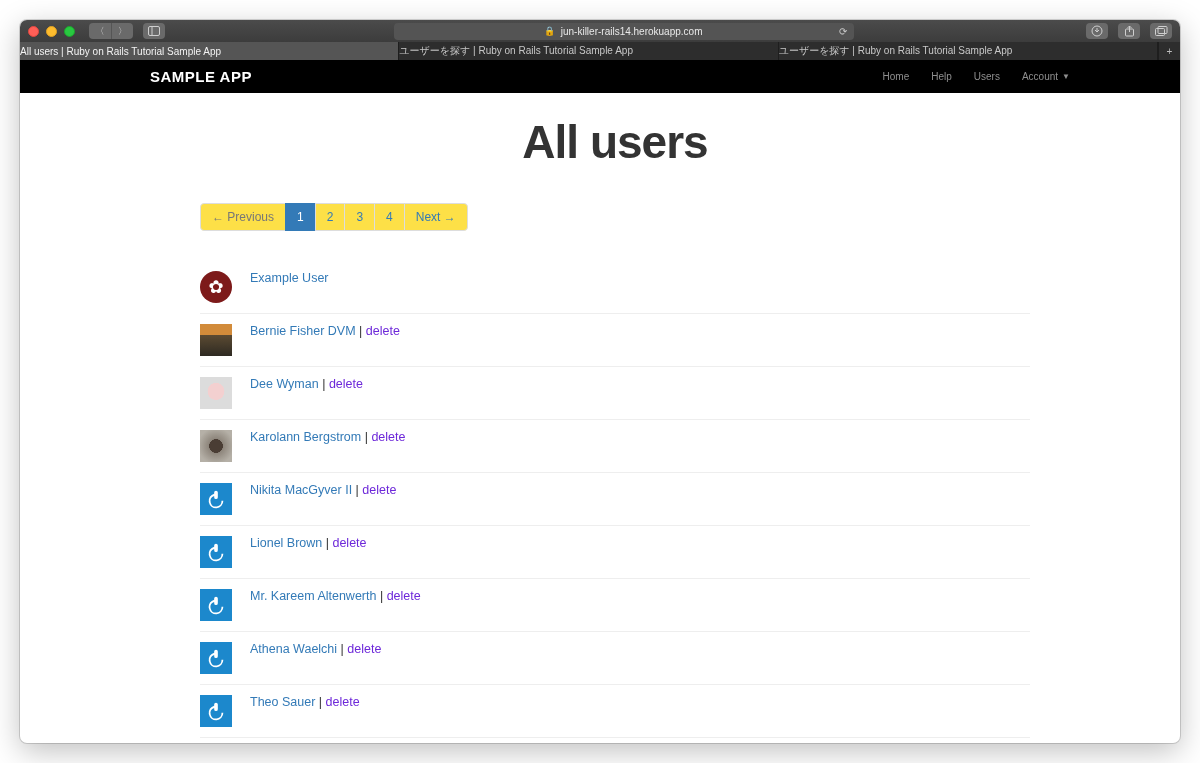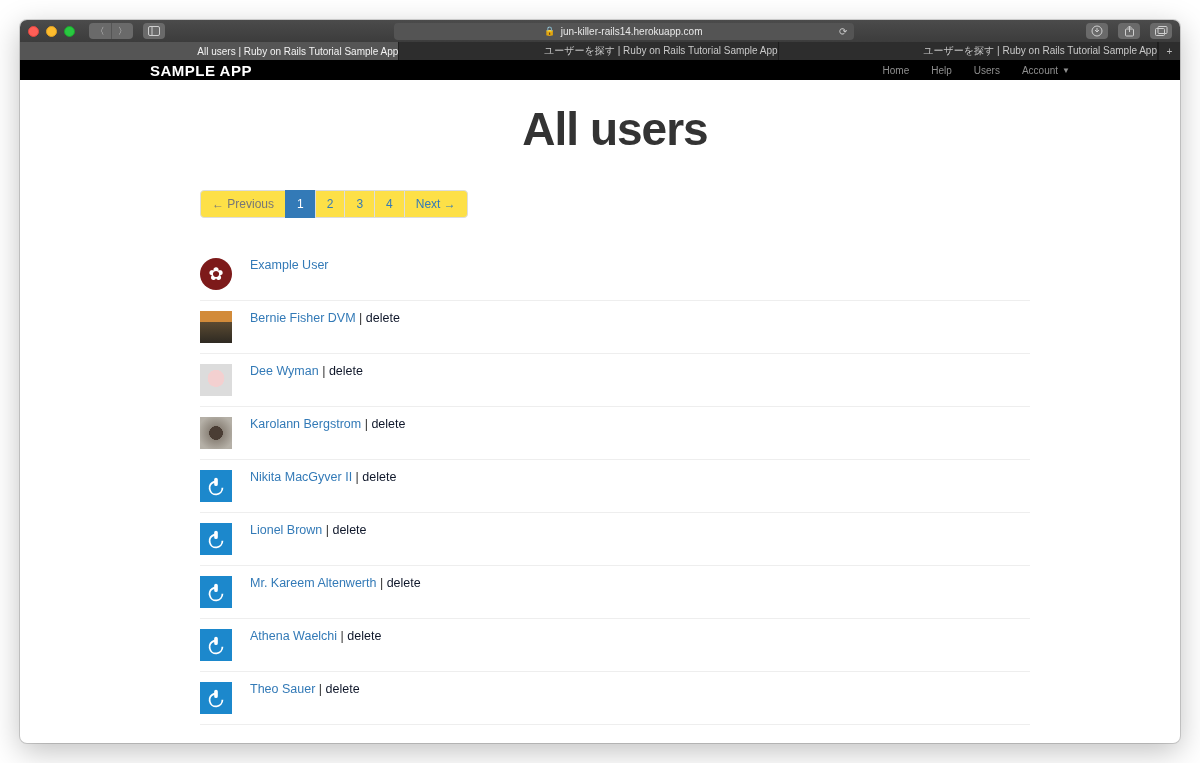--- a/index.html
+++ b/index.html
@@ -61,30 +61,30 @@
 
   
   .tabstrip {
     height: 18px;
     background: #2d2d2d;
     display:flex;
     font-size: 10px;
     color: #c8c8c8;
     position: relative;
   }
-  .tab { flex:1; display:flex; align-items:center; justify-content:flex-end; border-right:1px solid #1e1e1e;}
+  .tab { flex:1; display:flex; align-items:center; justify-content:flex-start; border-right:1px solid #1e1e1e;}
   .tab.active { background: #555; color:#f3f3f3; }
   .new-tab-btn {
     width: 22px; display:flex; align-items:center; justify-content:center;
     color:#bdbdbd; border-left:1px solid #1e1e1e;
   }
 
   
   .appbar {
-    height: 20px;
+    height: 33px;
     background: #000;
     display:flex;
     align-items:center;
     padding: 0 110px 0 130px;
     justify-content: space-between;
   }
   .brand {
     color: #fff;
     font-weight: 700;
     font-size: 15px;
@@ -150,21 +150,21 @@
   .av-photo3 { background: linear-gradient(#cfcfcf 25%, #2f3ccf 25% 85%, #6b4a2f 85%);}
   .av-photo4 { background: radial-gradient(circle at 50% 50%, #4a3d34 30%, #8d857b 31%, #b5b0a7 80%);}
   .av-grav {
     background:#1c88cc; color:#fff; font-weight:bold;
   }
   .av-grav svg { width:22px; height:22px; }
 
   .user-text { font-size: 12.5px; padding-top: 0px; margin-left: 8px; }
   .user-text a.name { color:#337ab7; text-decoration:none; }
   .user-text span.sep { color:#333; }
-  .user-text a.del { color:#0f172a; text-decoration:none; }
+  .user-text a.del { color:#6d28d9; text-decoration:none; }
 </style>
 </head>
 <body>
 
 <div class="window">
 
   <div class="titlebar">
     <div class="traffic">
       <div class="dot red"></div>
       <div class="dot yel"></div>

